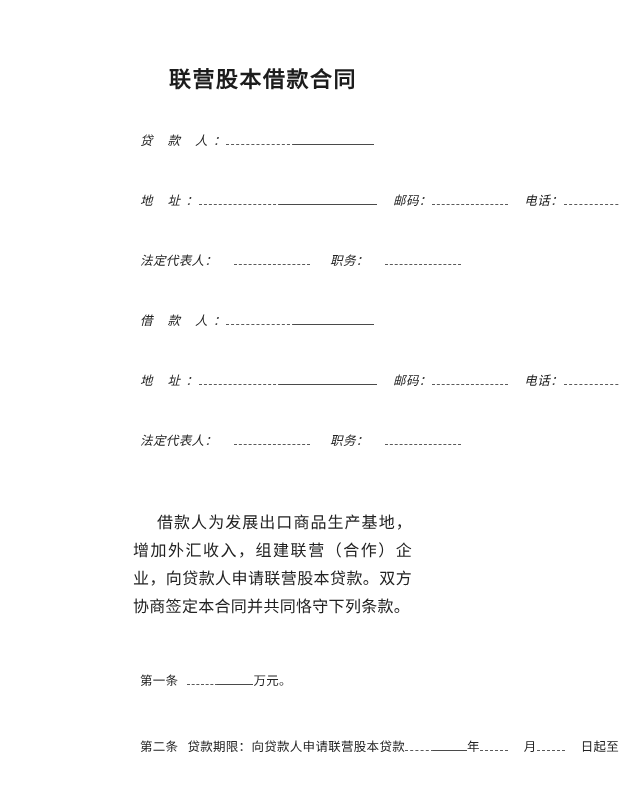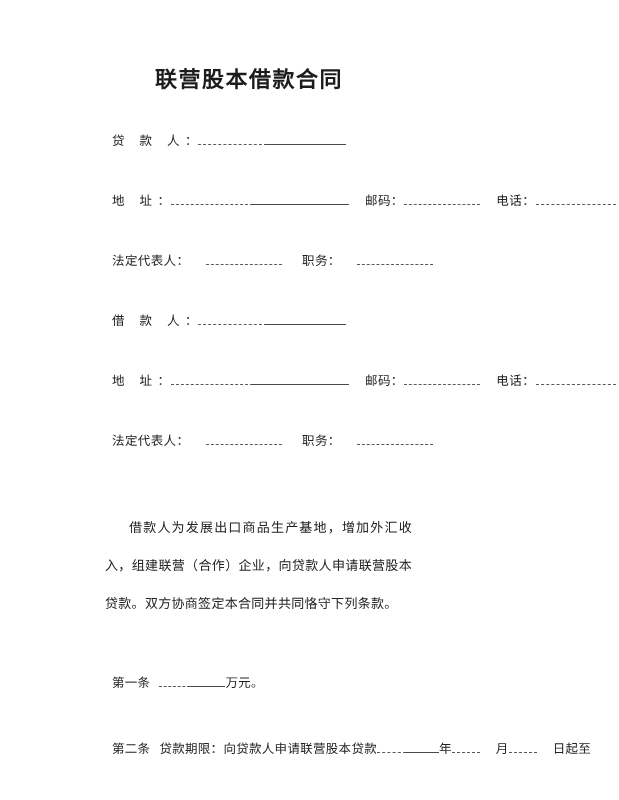--- a/index.html
+++ b/index.html
@@ -16,20 +16,21 @@
     color: #2a2a2a;
     -webkit-font-smoothing: antialiased;
   }
 
   .page {
     position: relative;
     width: 498px;
     height: 800px;
     background: #ffffff;
     box-sizing: border-box;
+    padding-left: 28px;
   }
 
   
   .doc-title {
     text-align: center;
     font-size: 22px;
     font-weight: bold;
     letter-spacing: 1.5px;
     color: #1c1c1c;
     margin: 0;
@@ -45,20 +46,21 @@
 
   .form-row {
     display: flex;
     align-items: baseline;
     font-size: 12.5px;
     line-height: 1;
     padding-left: 112px;
     height: 60px;
     box-sizing: border-box;
     white-space: nowrap;
+    font-style: italic;
   }
 
   .lbl {
     color: #222;
     flex: 0 0 auto;
     letter-spacing: 0.4px;
   }
   
   .lbl.spread {
     letter-spacing: 5.5px;
@@ -107,22 +109,22 @@
   .blank.w-day    { width: 28px;  }
 
   .gap-sm { display: inline-block; width: 16px; flex: 0 0 auto; }
   .gap-md { display: inline-block; width: 20px; flex: 0 0 auto; }
 
   
   .body-area {
     margin-top: 16px;
   }
   .para {
-    font-size: 13px;
-    line-height: 38px;
+    font-size: 16px;
+    line-height: 28px;
     color: #222;
     padding: 0 86px 0 105px;
     text-indent: 24px;
     text-align: justify;
     letter-spacing: 0.3px;
   }
 
   .clause {
     font-size: 12.5px;
     line-height: 1;

